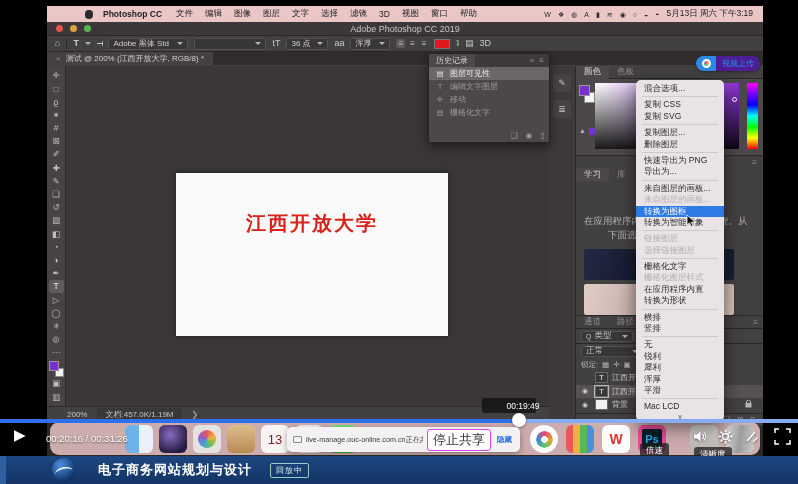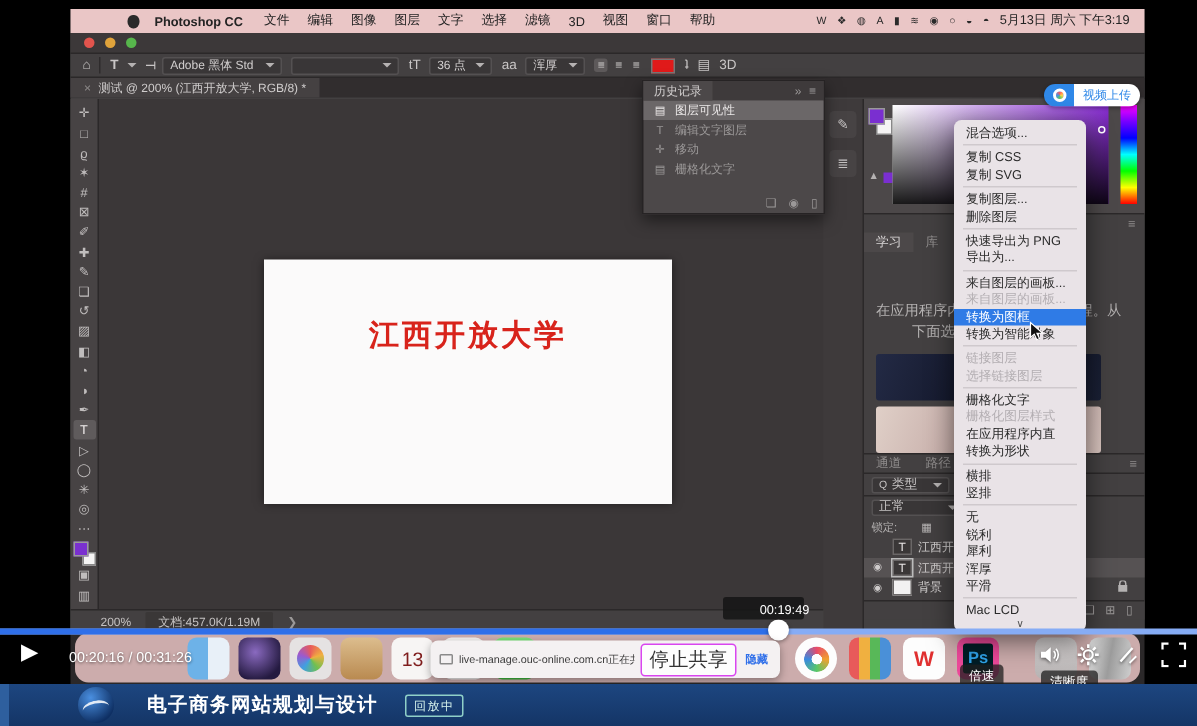--- a/index.html
+++ b/index.html
@@ -85,21 +85,21 @@
   .learn-txt{color:#b5b2b2;font-size:9.5px;line-height:13px;position:absolute;}
   .thumb{position:absolute;left:8px;width:150px;height:31px;border-radius:2px;display:flex;align-items:center;}
   .thumb.t1{top:93px;background:linear-gradient(110deg,#232a45,#0d1020 60%,#1a2035);}
   .thumb.t2{top:128px;background:linear-gradient(110deg,#e0d0c8,#b89a98 60%,#d8c4be);}
   .chev{position:absolute;right:14px;color:#e5e2e2;font-size:12px;}
 
   .layersec{position:relative;}
   .l-filter{display:flex;align-items:center;gap:4px;height:15px;padding:0 5px;border-bottom:1px solid #2b2829;}
   .l-box{background:#393637;border:1px solid #545152;border-radius:2px;height:11px;display:flex;align-items:center;gap:3px;padding:0 4px;}
   .l-blend{display:flex;align-items:center;gap:4px;height:14px;padding:0 5px;}
-  .l-lock{display:flex;align-items:center;gap:16px;height:13px;padding:0 5px;font-size:8px;color:#b5b2b2;}
+  .l-lock{display:flex;align-items:center;gap:4px;height:13px;padding:0 5px;font-size:8px;color:#b5b2b2;}
   .l-lock span{font-size:7.5px;}
   .lrow{display:flex;align-items:center;height:13.5px;gap:4px;padding:0 3px;color:#cfcccc;}
   .lrow.sel{background:#565253;}
   .eye{width:12px;text-align:center;font-size:7px;color:#cfcccc;}
   .lthumb{width:13px;height:11px;background:#3a3737;border:1px solid #6a6767;display:flex;align-items:center;justify-content:center;font-size:8px;color:#e8e5e5;}
   .lthumb.selT{outline:1px solid #bbb;}
   .lthumb.white{background:#f2f1f1;}
   .lname{font-size:8px;white-space:nowrap;overflow:hidden;}
   .llock{margin-left:auto;margin-right:8px;}
   .lfoot{position:absolute;left:0;right:0;bottom:-14px;height:13px;display:flex;align-items:center;justify-content:flex-end;gap:7px;padding-right:8px;color:#9b9898;font-size:8px;background:#434041;border-top:1px solid #2b2829;}
@@ -120,21 +120,21 @@
   .cm-item.dis{color:#b3aeb2;}
   .cm-item.hl{background:#2f7be6;color:#fff;}
   .cm-sep{height:1px;background:#cfc9cd;margin:2px 6px;}
   .cm-more{text-align:center;color:#555;font-size:7px;line-height:7px;}
   .cursor{position:absolute;left:50px;top:134px;z-index:40;}
 
   
   .pill{position:absolute;left:649px;top:50px;height:15px;display:flex;border-radius:8px;overflow:hidden;z-index:25;box-shadow:0 1px 3px rgba(0,0,0,.4);}
   .pill-ico{width:20px;background:#2f88e8;display:flex;align-items:center;justify-content:center;}
   .pill-ico i{width:9px;height:9px;border-radius:50%;background:conic-gradient(#ff5a5a,#ffd24a,#58c868,#4a90e8,#ff5a5a);border:2px solid #fff;}
-  .pill-label{background:#ffffff;color:#2f88e8;font-size:8px;display:flex;align-items:center;padding:0 6px;white-space:nowrap;}
+  .pill-label{background:#4c1d95;color:#2f88e8;font-size:8px;display:flex;align-items:center;padding:0 6px;white-space:nowrap;}
 
   
   .dock{position:absolute;left:3px;top:416px;width:710px;height:33px;background:rgba(226,190,190,.88);border-radius:9px;z-index:5;}
   .dicon{position:absolute;top:419px;width:28px;height:28px;border-radius:6px;z-index:6;display:flex;align-items:center;justify-content:center;overflow:hidden;}
   .di-finder{background:linear-gradient(90deg,#6db2e8 50%,#e8f0f8 50%);}
   .di-galaxy{background:radial-gradient(circle at 40% 35%,#8a6ac0,#241a40 75%);}
   .di-launch{background:#e5e2e2;}
   .di-launch i{width:18px;height:18px;border-radius:50%;background:conic-gradient(#e85a5a,#f0b040,#70c050,#40a0e0,#9a5ad0,#e85a5a);}
   .di-notes{background:linear-gradient(#dcbd8e,#b98a50);}
   .di-cal{background:#f7f5f4;flex-direction:column;}
@@ -209,20 +209,21 @@
           <span class="mb-ico">◓</span>
           <span class="mb-time">5月13日 周六 下午3:19</span>
         </span>
       </div>
 
       <div class="pswin">
         <div class="titlebar">
           <span class="tl r"></span>
           <span class="tl y"></span>
           <span class="tl g"></span>
+          <span class="title">Adobe Photoshop CC 2019</span>
         </div>
 
         <div class="optbar">
           <span class="ob-ico">⌂</span>
           <span class="vsep"></span>
           <span class="ob-ico" style="font-weight:bold">T</span>
           <span class="chevd"></span>
           <span class="ob-ico" style="transform:rotate(90deg)">T</span>
           <span class="ob-sel" style="width:80px">
             <span>Adobe 黑体 Std</span>
@@ -303,20 +304,24 @@
             </div>
           </div>
 
           <div class="strip">
             <span class="strip-btn">✎</span>
             <span class="strip-btn">≣</span>
           </div>
 
           <div class="rpanel">
 
+            <div class="rp-tabs">
+              <span class="rp-tab on">颜色</span>
+              <span class="rp-tab">色板</span>
+            </div>
             <div class="colorsec">
               <span class="fg2"></span>
               <span class="bg2"></span>
               <span class="warn">▲</span>
               <span class="warnsw"></span>
               <div class="cgrad"></div>
               <span class="cdot"></span>
               <div class="hue"></div>
             </div>
 

